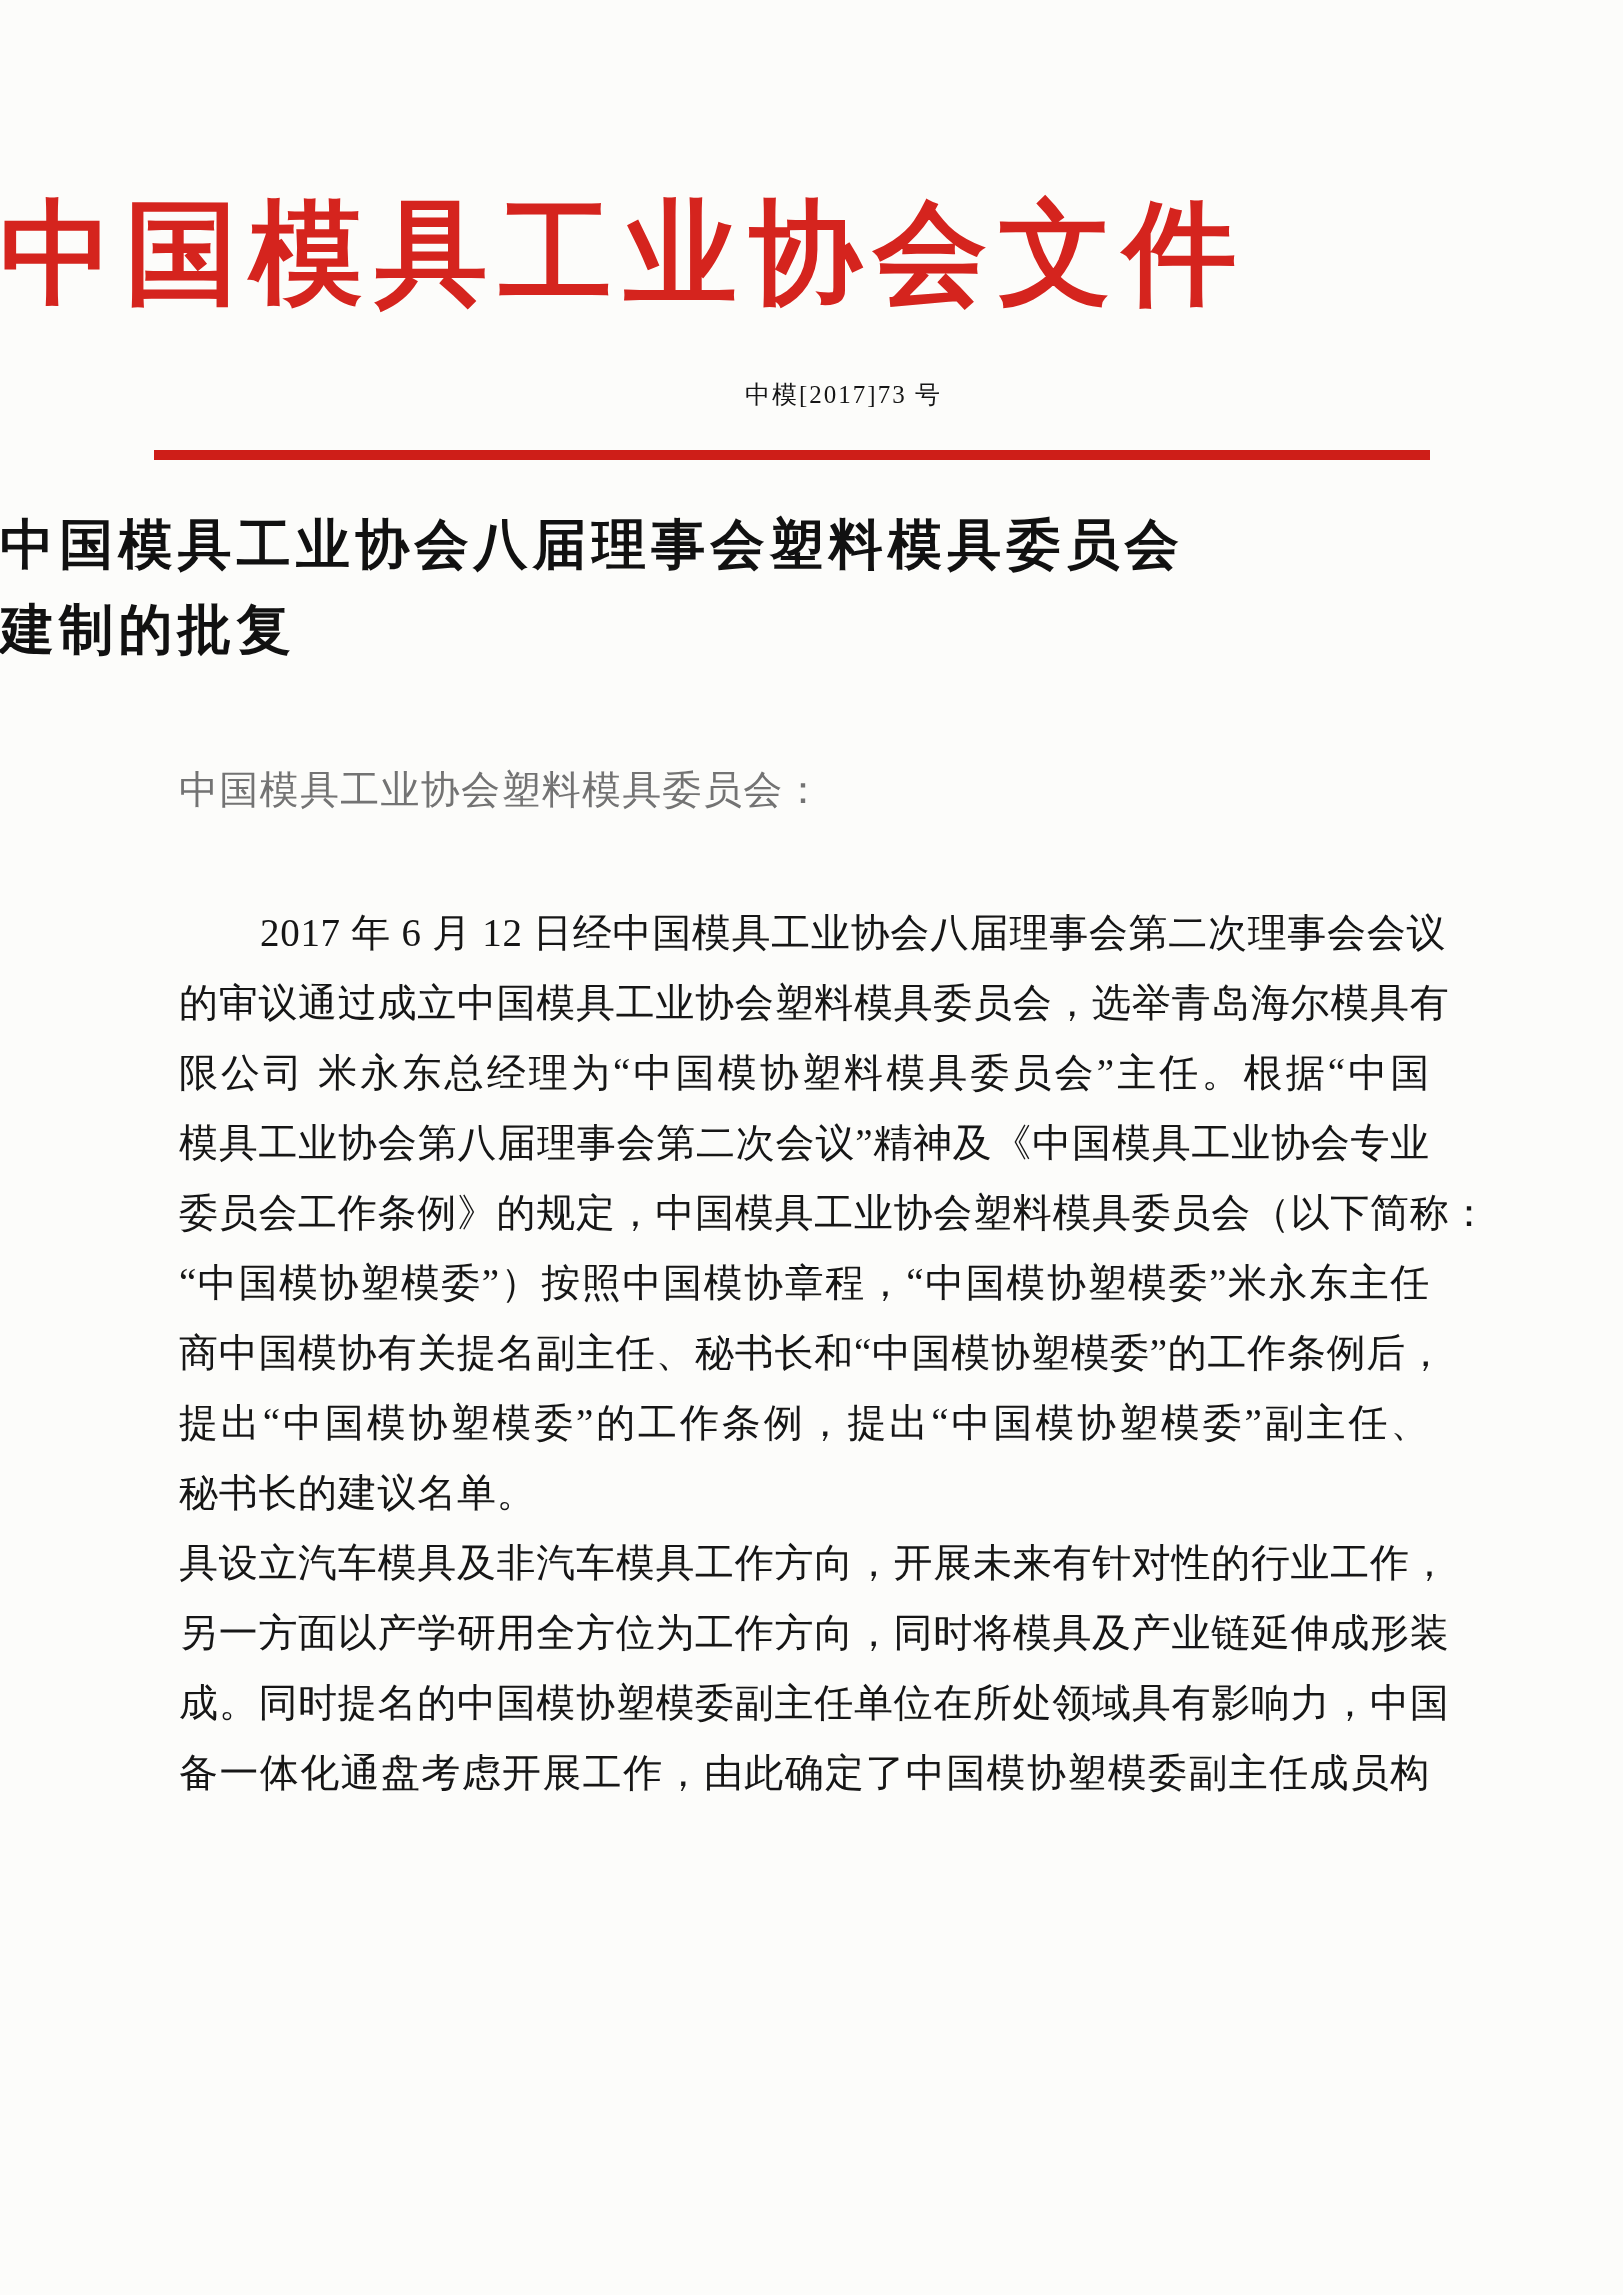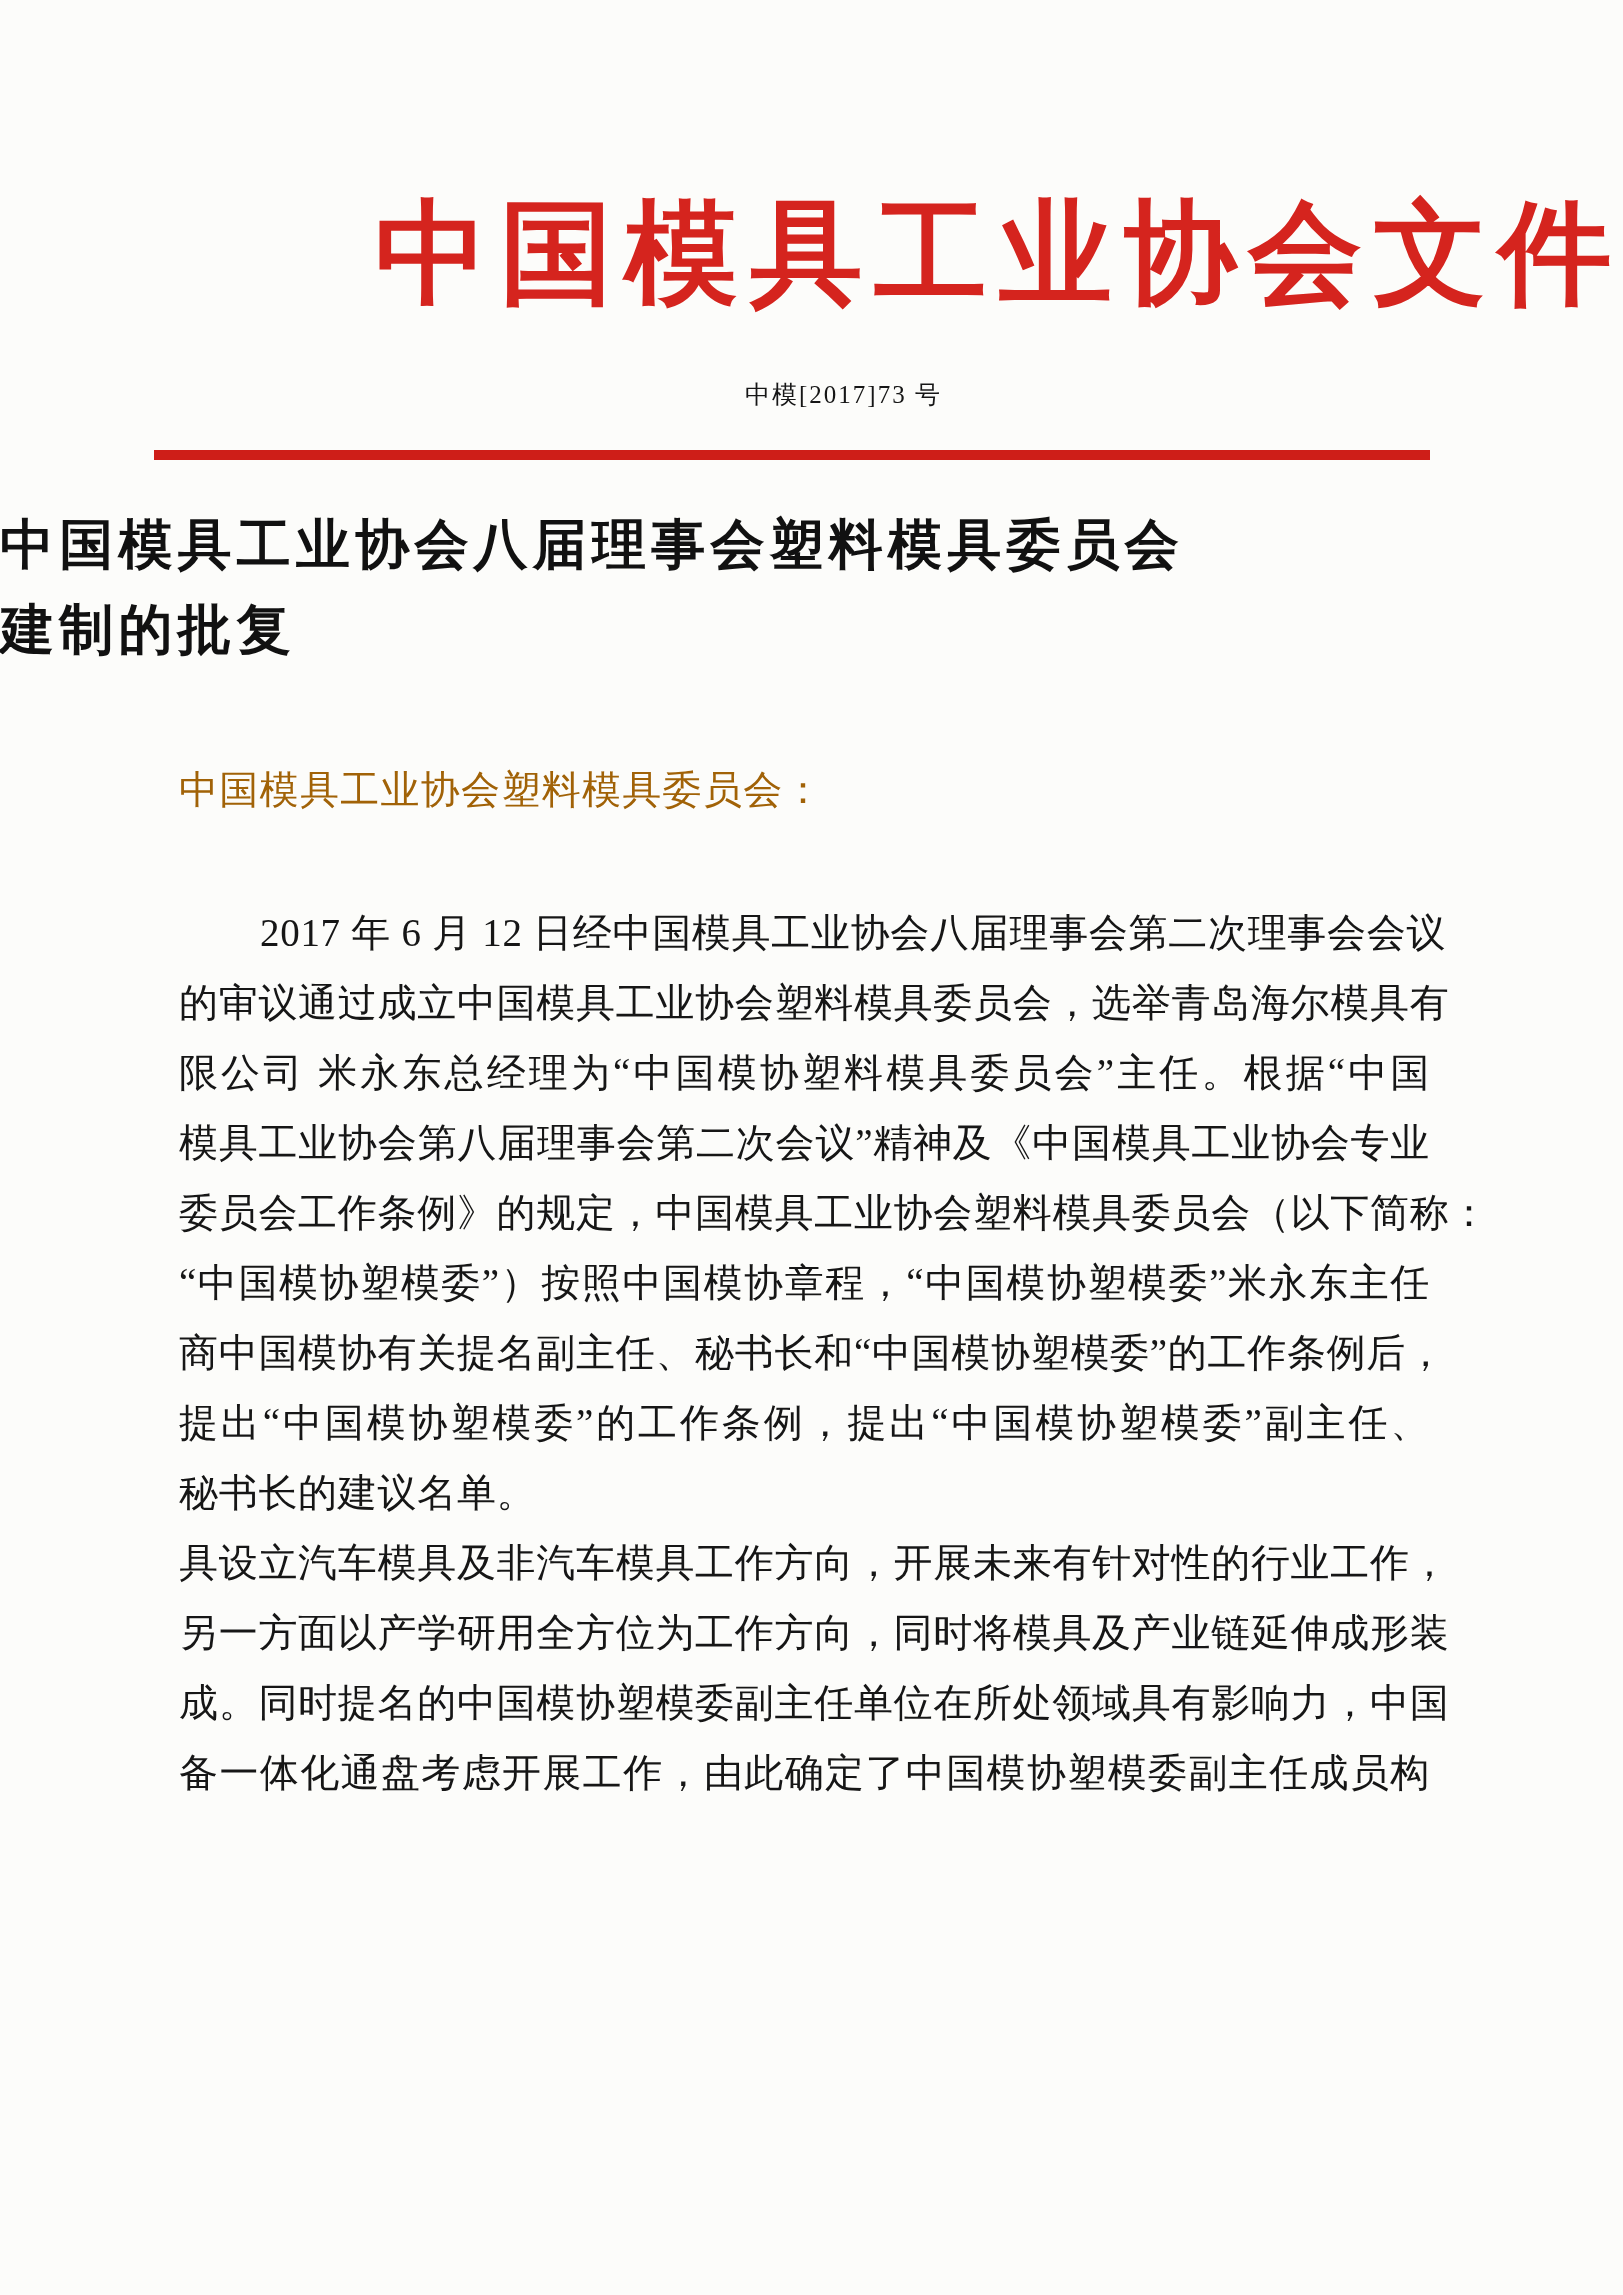--- a/index.html
+++ b/index.html
@@ -18,21 +18,21 @@
   .page {
     position: absolute;
     inset: 0;
   }
   
   .header-title {
     position: absolute;
     top: 178px;
     left: 0;
     width: 100%;
-    text-align: right;
+    text-align: left;
     font-size: 113px;
     font-weight: 900;
     letter-spacing: 11.8px;
     color: #d5241e;
     white-space: nowrap;
   }
   
   .doc-number {
     position: absolute;
     top: 378px;
@@ -66,21 +66,21 @@
     letter-spacing: 5.2px;
     color: #111;
   }
   
   .addressee {
     position: absolute;
     top: 763px;
     left: 179px;
     font-size: 39px;
     letter-spacing: 1.3px;
-    color: #a16207;
+    color: #737373;
   }
   
   .doc-body {
     position: absolute;
     top: 898px;
     left: 179px;
     width: 1251px;
     font-size: 39px;
     color: #161616;
   }

